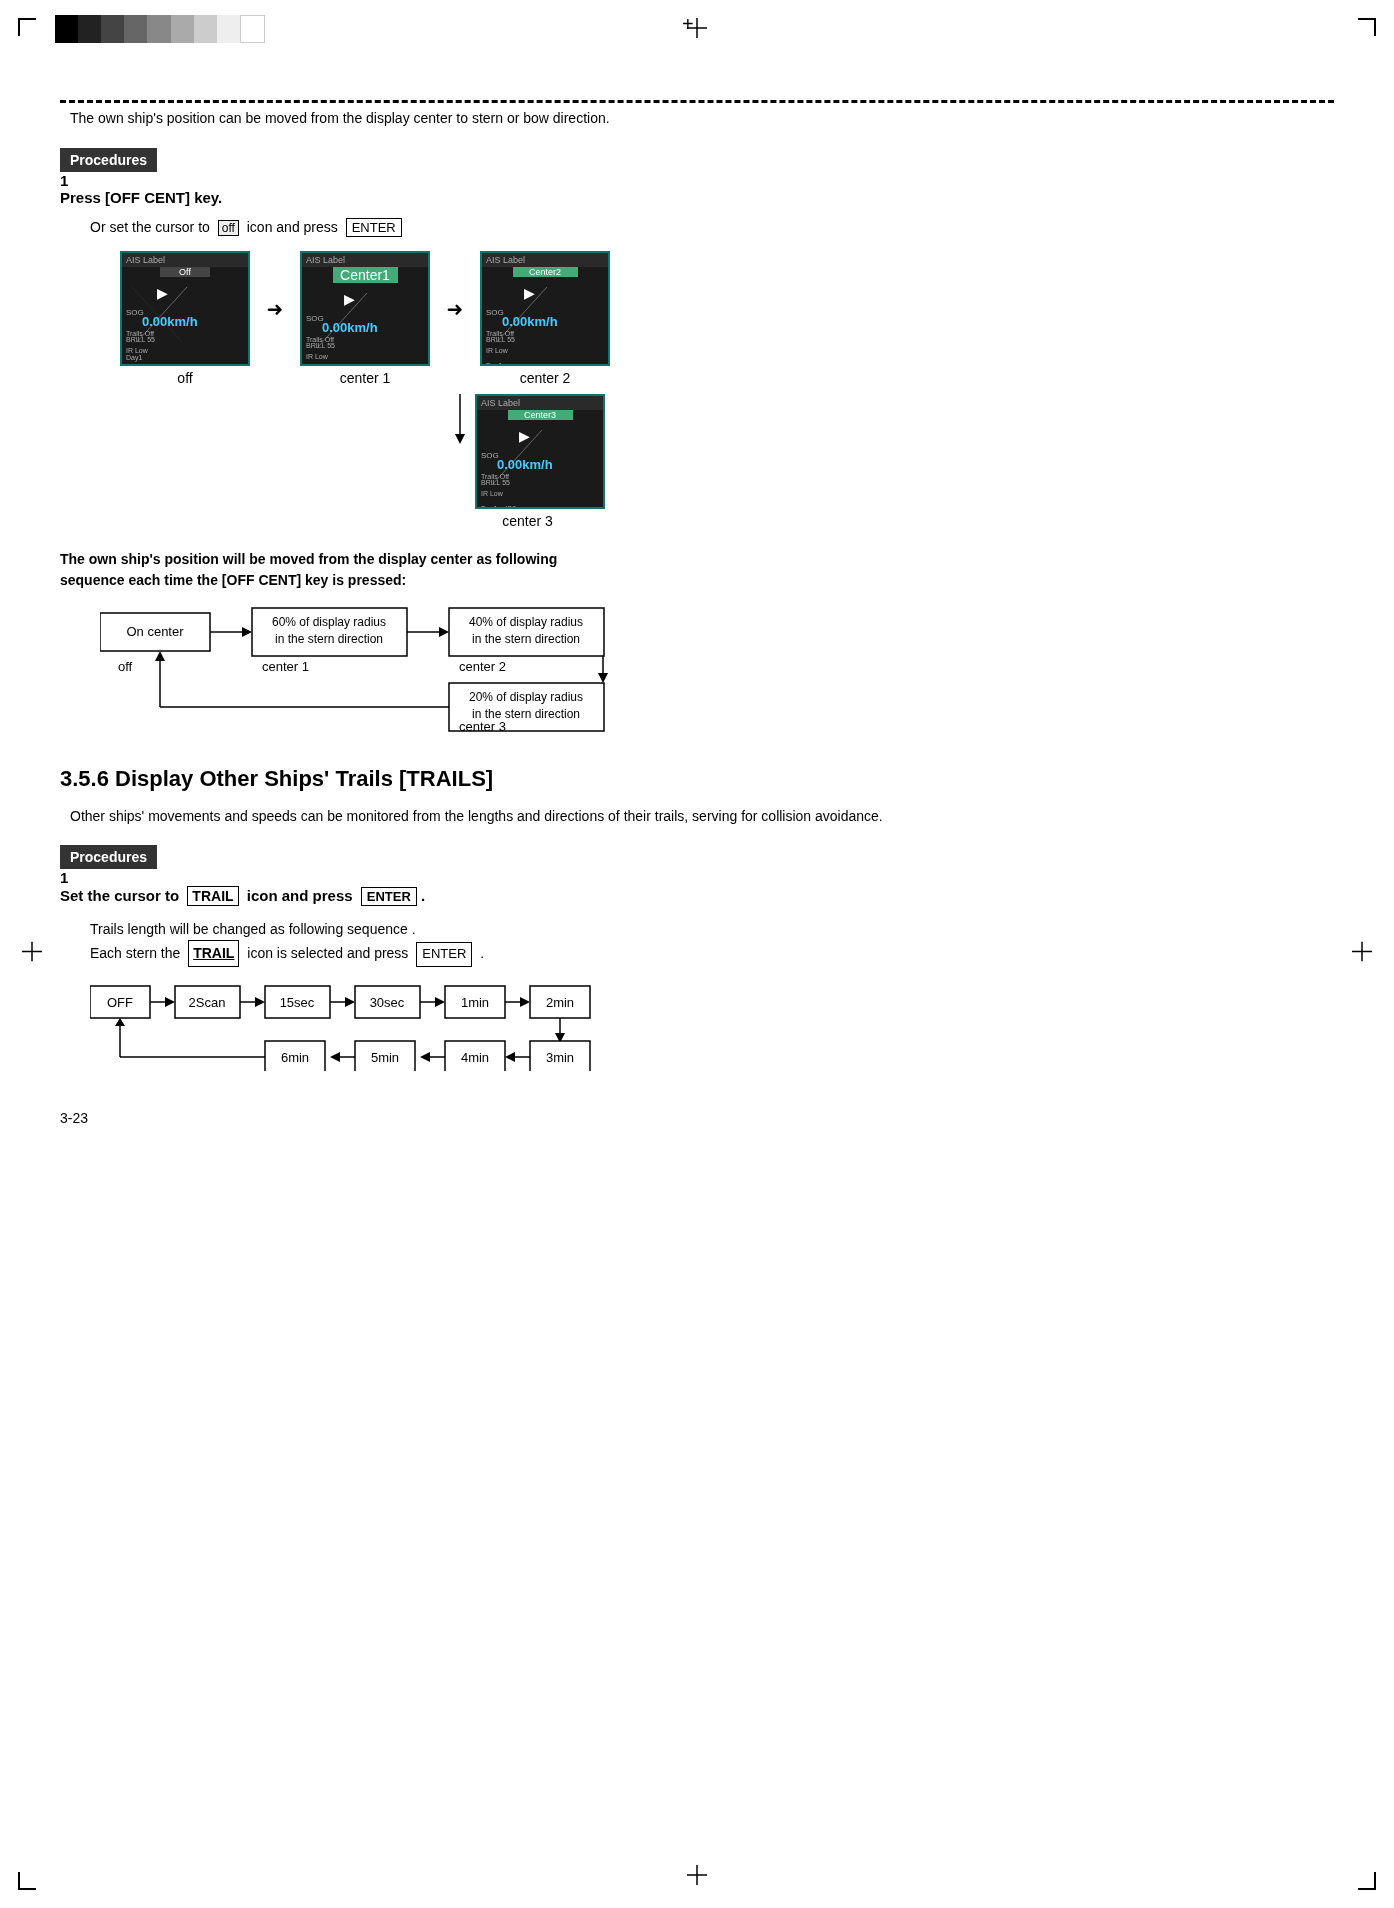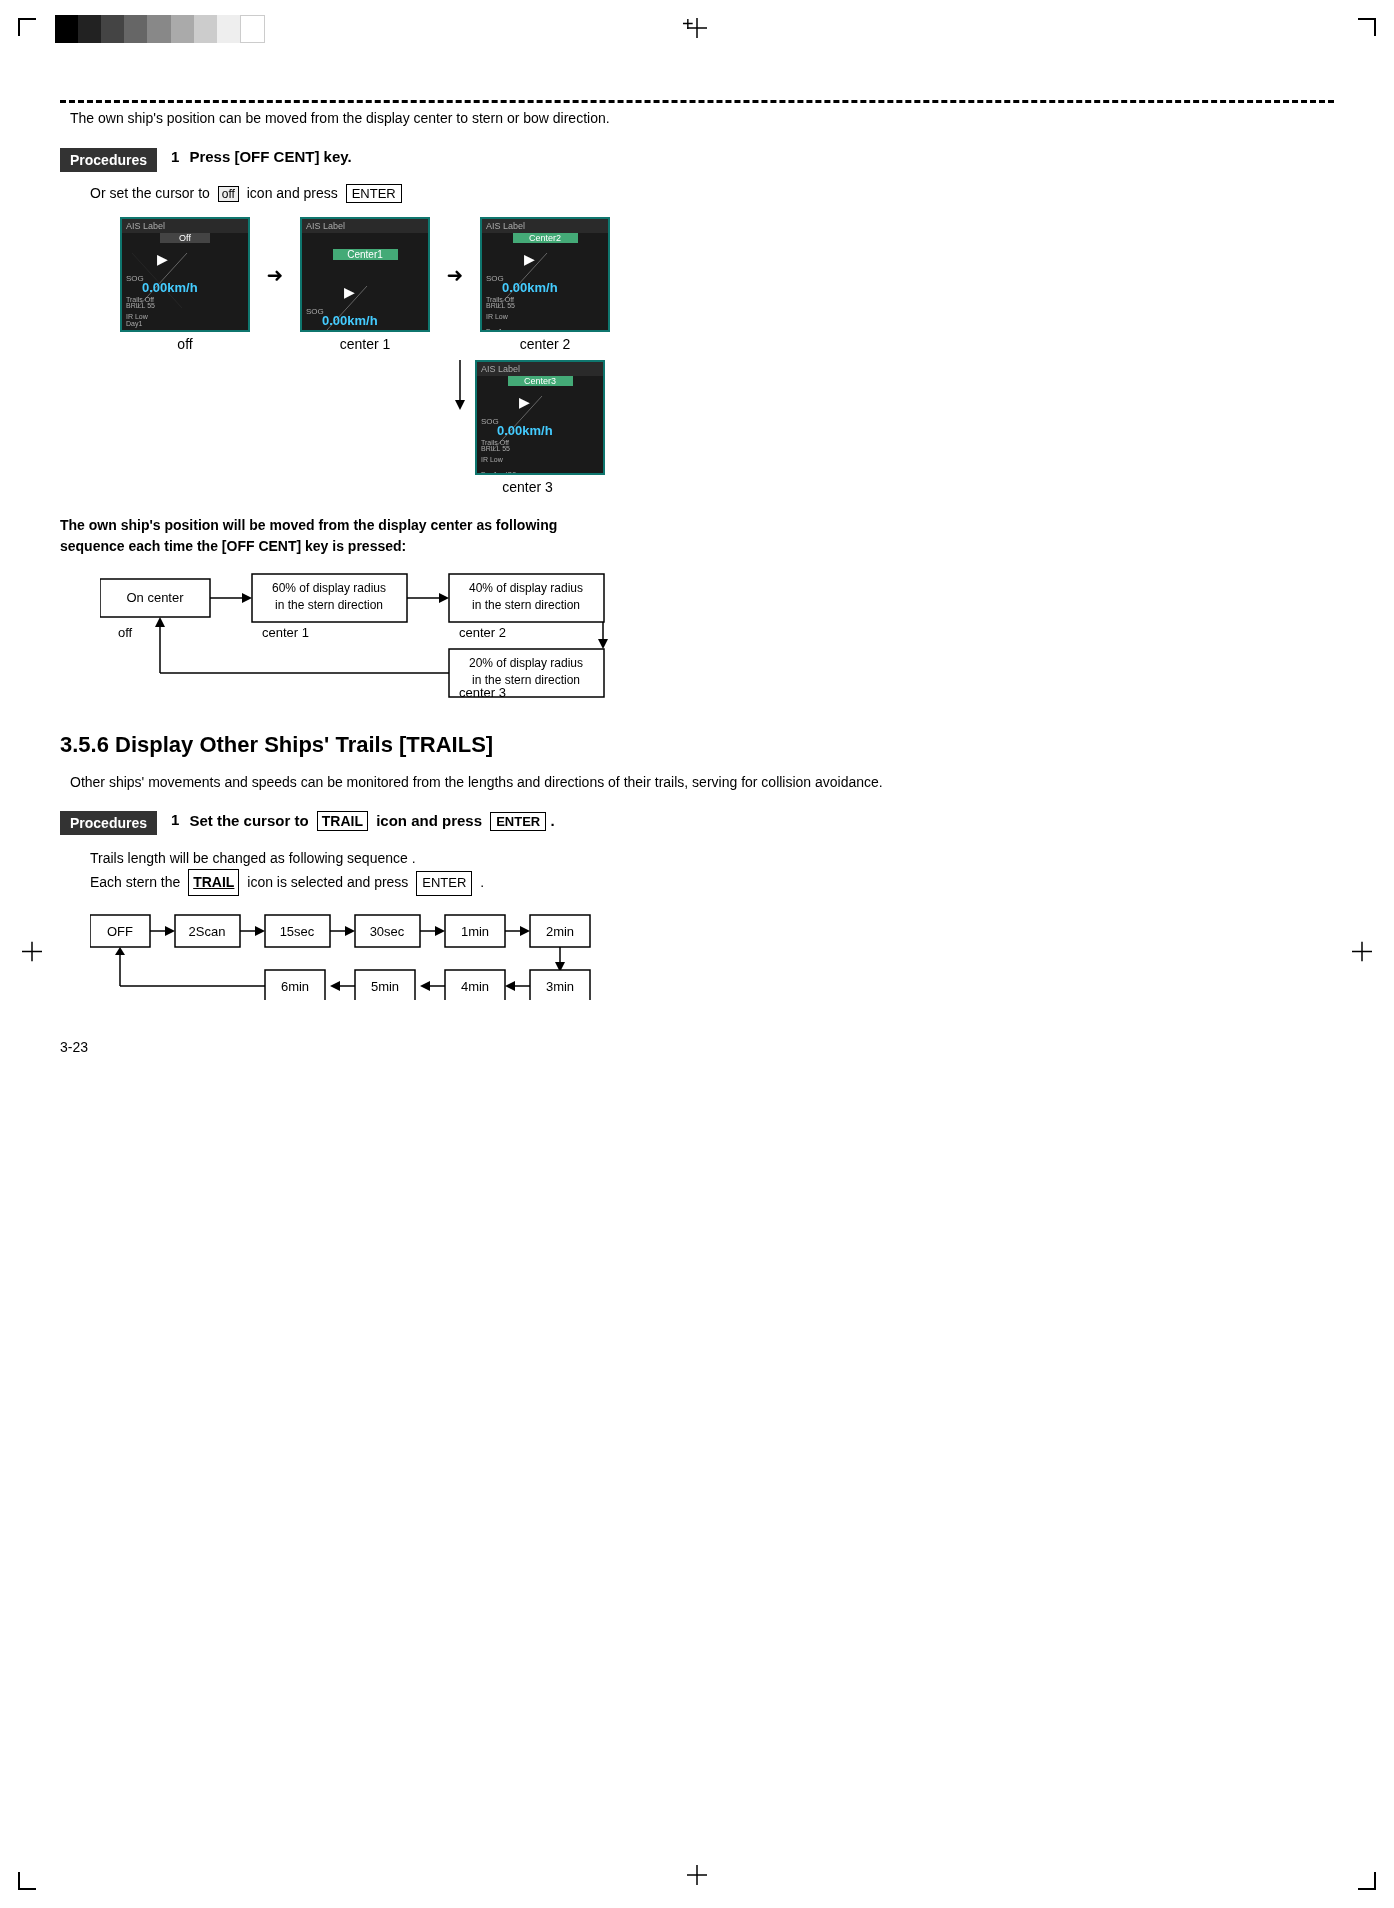--- a/index.html
+++ b/index.html
@@ -125,20 +125,21 @@
       font-weight: bold;
       font-size: 14px;
       padding: 4px 10px;
       margin-right: 14px;
     }
 
     .procedures-row {
       display: flex;
       align-items: flex-start;
       margin-bottom: 12px;
+      flex-direction: column;
     }
 
     .procedures-step {
       font-size: 15px;
       font-weight: bold;
     }
 
     .radar-screen {
       width: 130px;
       height: 120px;
@@ -333,21 +334,21 @@
           </div>
         </div>
       </div>
 
       <div class="screen-arrow">➜</div>
 
       <div class="radar-screen" style="width:130px; height:115px;">
         <div style="background:#2a2a2a; padding:2px 4px; display:flex; justify-content:space-between; align-items:center;">
           <span style="color:#aaa; font-size:9px;">AIS Label</span>
         </div>
-        <div style="background:#4a7; color:#fff; font-size:10px; text-align:center; width:65px; margin:16px auto;">Center1</div>
+        <div style="background:#4a7; color:#fff; font-size:14px; text-align:center; width:65px; margin:0 auto;">Center1</div>
         <div style="position:relative; height:70px; background:#1a1a1a; overflow:hidden;">
           <div style="position:absolute; top:8px; left:42px; color:#fff; font-size:14px;">▶</div>
           <svg style="position:absolute;top:0;left:0;" width="130" height="70">
             <line x1="65" y1="10" x2="15" y2="65" stroke="#666" stroke-width="1"></line>
           </svg>
           <div style="position:absolute; bottom:30px; left:4px; color:#aaa; font-size:8px;">SOG</div>
           <div style="position:absolute; bottom:18px; left:20px; color:#4cf; font-size:13px; font-weight:bold;">0.00km/h</div>
           <div style="position:absolute; bottom:10px; left:4px; color:#aaa; font-size:7px;">Trails Off</div>
           <div style="position:absolute; bottom:4px; left:4px; color:#aaa; font-size:7px;">BRILL 55</div>
         </div>

